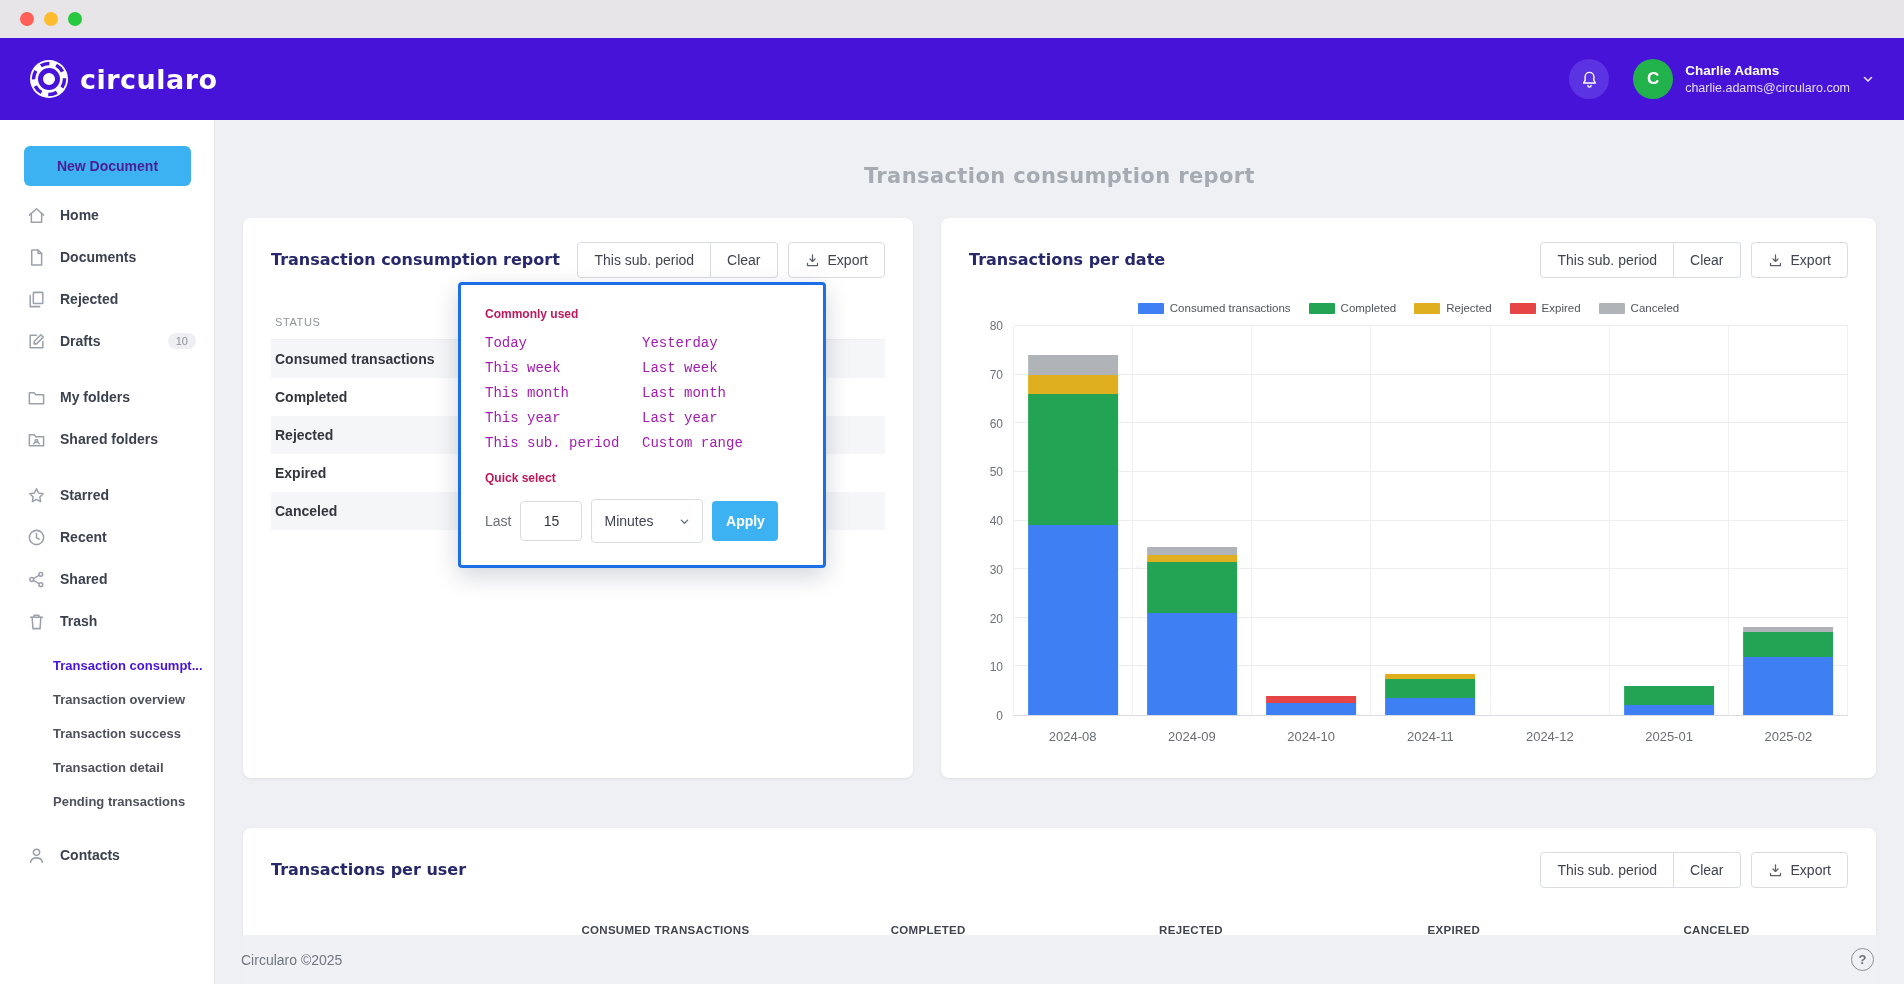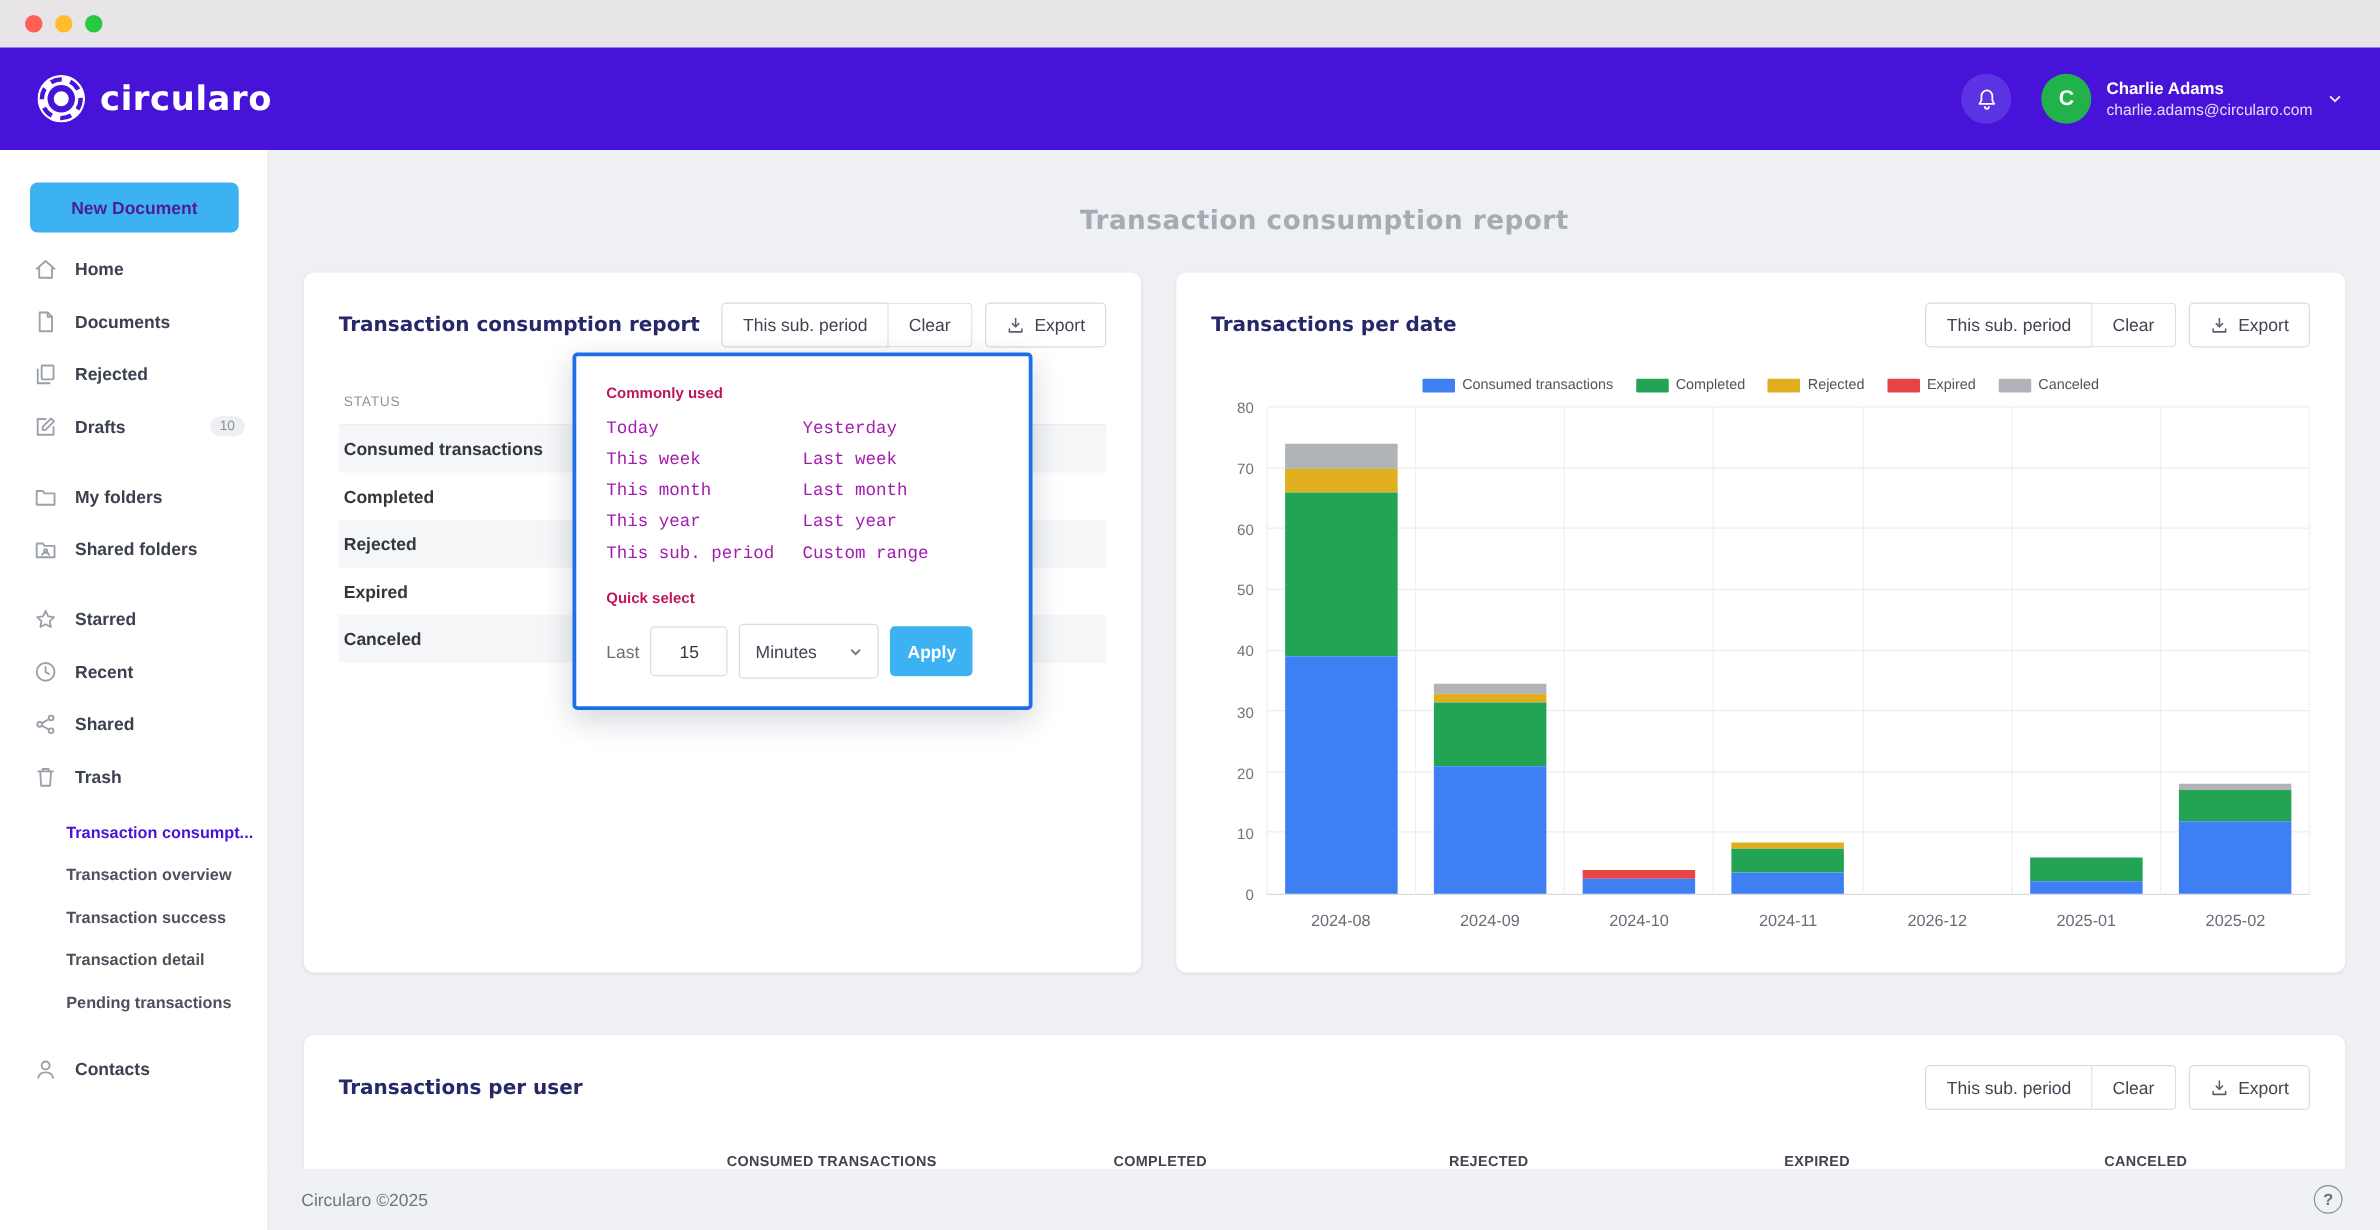--- a/index.html
+++ b/index.html
@@ -437,21 +437,21 @@
                   <div class="seg" style="height: 1.25%; background: rgb(176, 179, 184);"></div>
                 </div>
               </div>
             </div>
           <div></div>
           <div class="x-axis">
               <div class="x-label">2024-08</div>
               <div class="x-label">2024-09</div>
               <div class="x-label">2024-10</div>
               <div class="x-label">2024-11</div>
-              <div class="x-label">2026-12</div>
+              <div class="x-label">2024-12</div>
               <div class="x-label">2025-01</div>
               <div class="x-label">2025-02</div>
             </div>
         </div>
       </section>
     </div>
 
     <section class="card card-per-user">
       <div class="card-head">
         <div class="card-title">Transactions per user</div>

